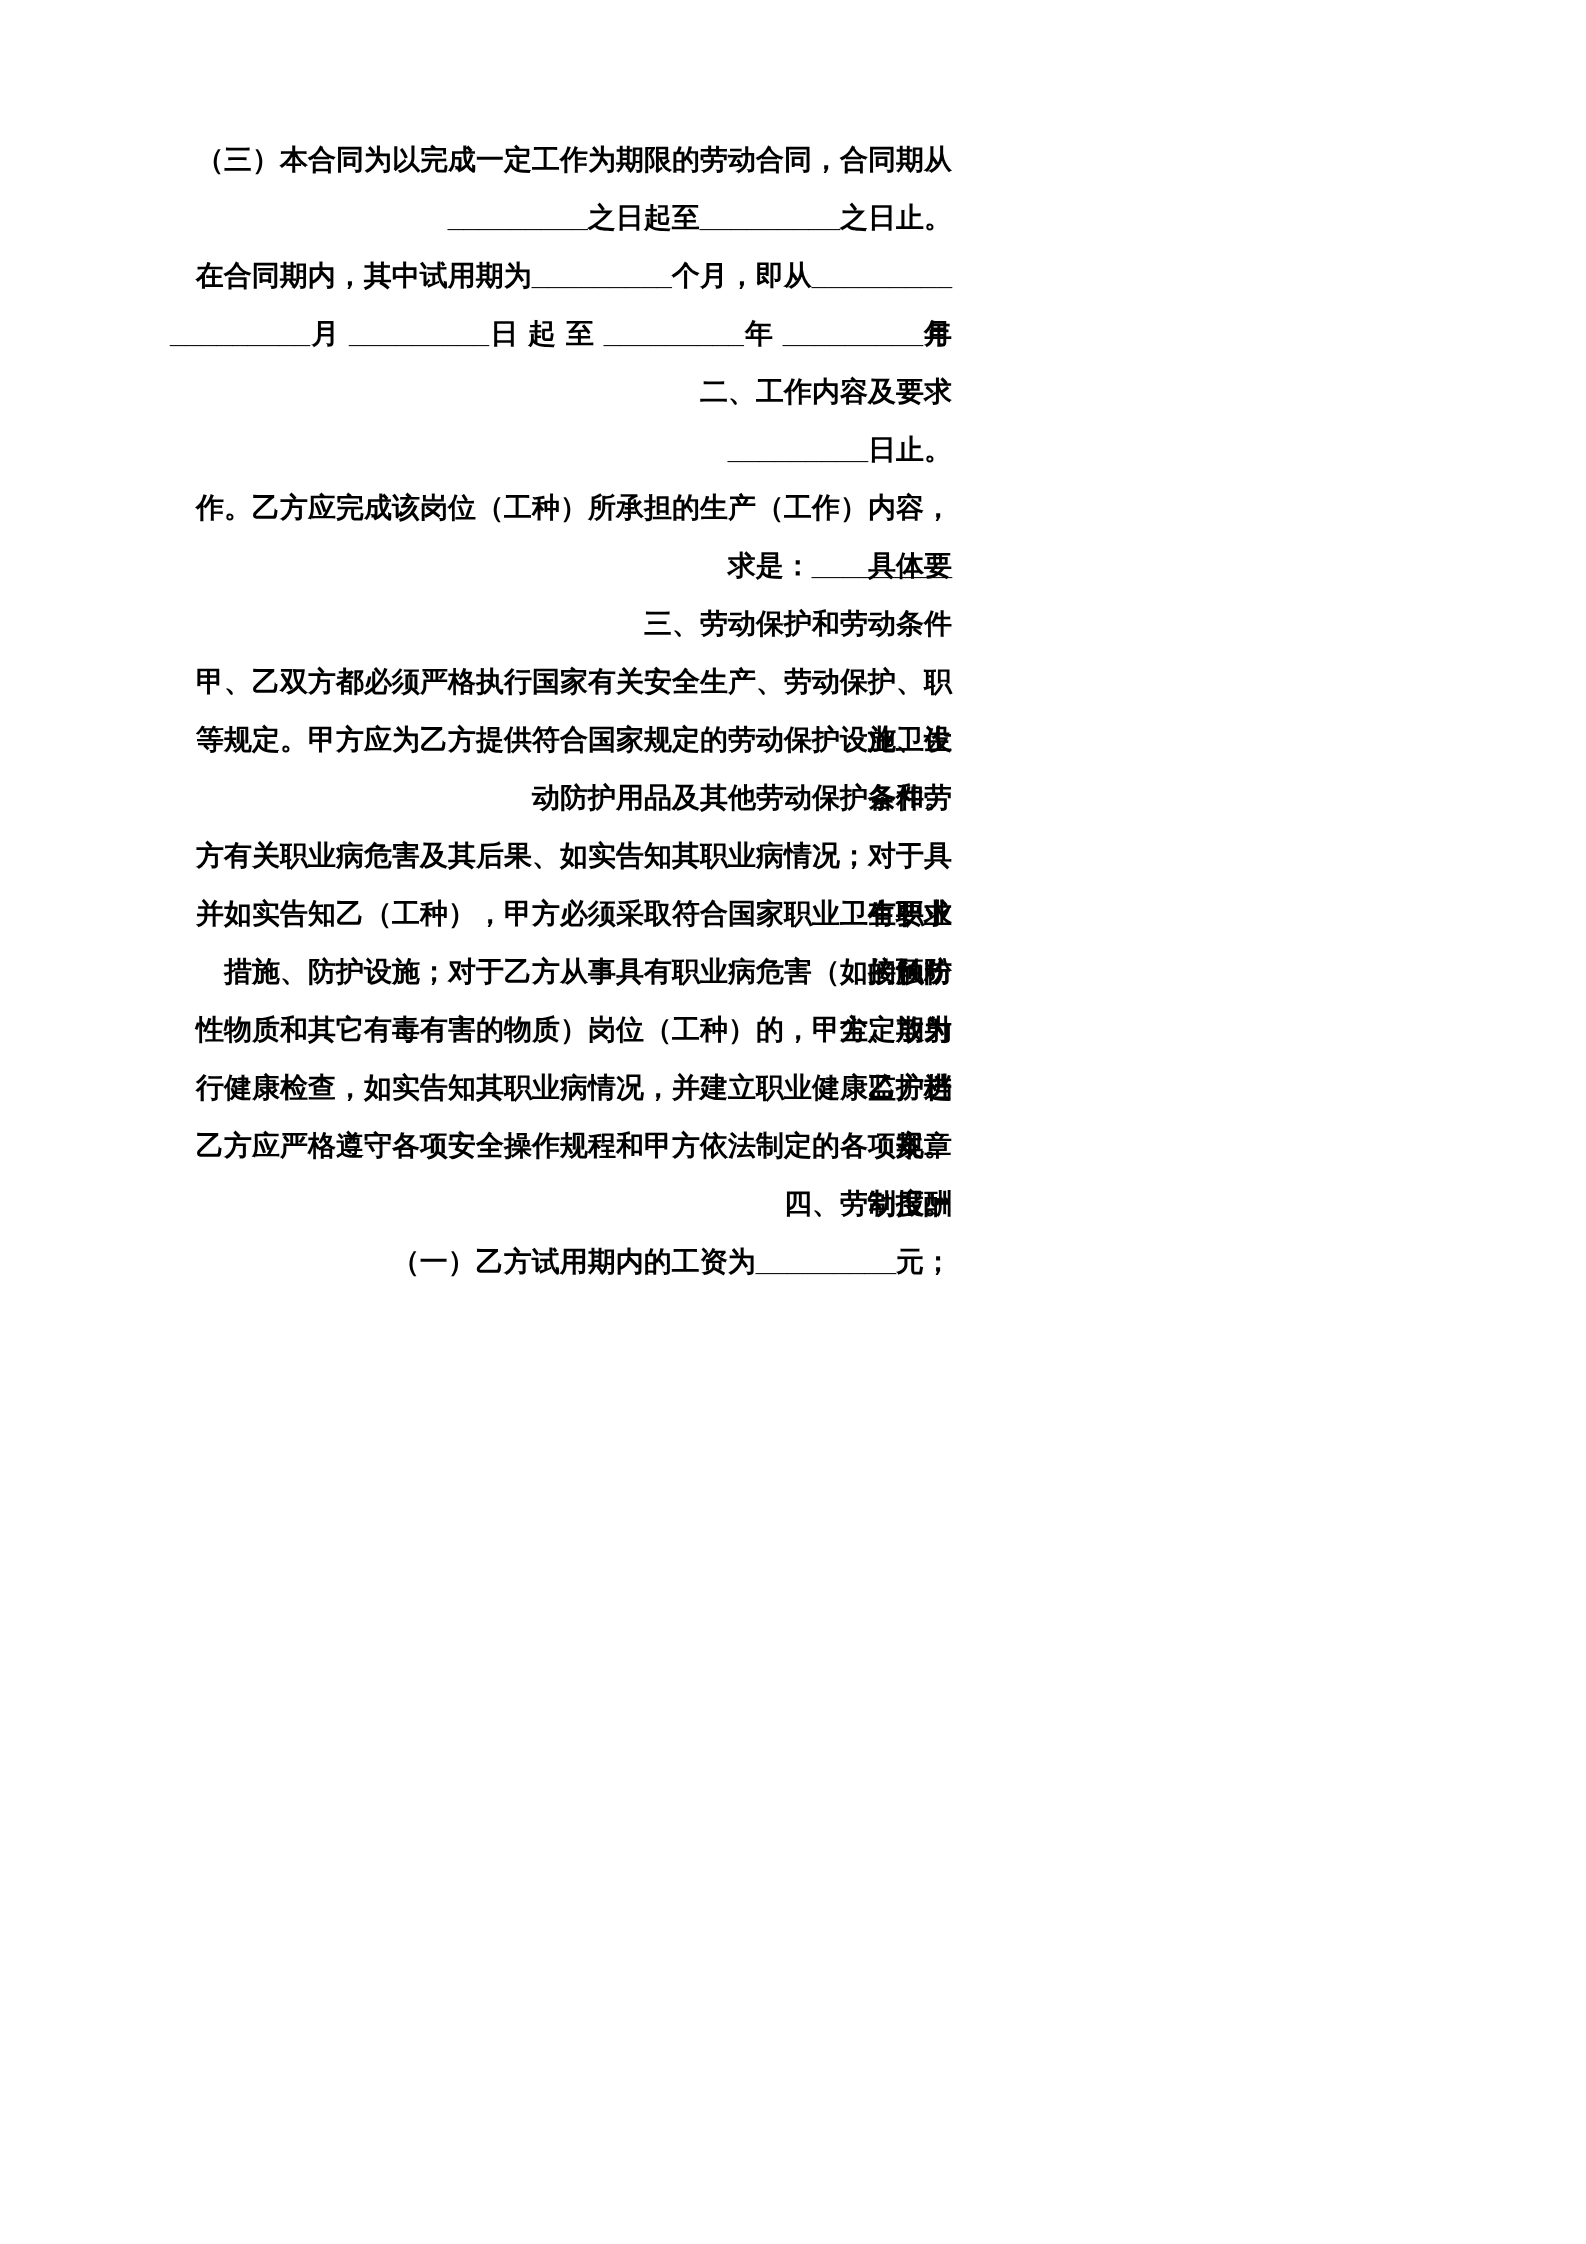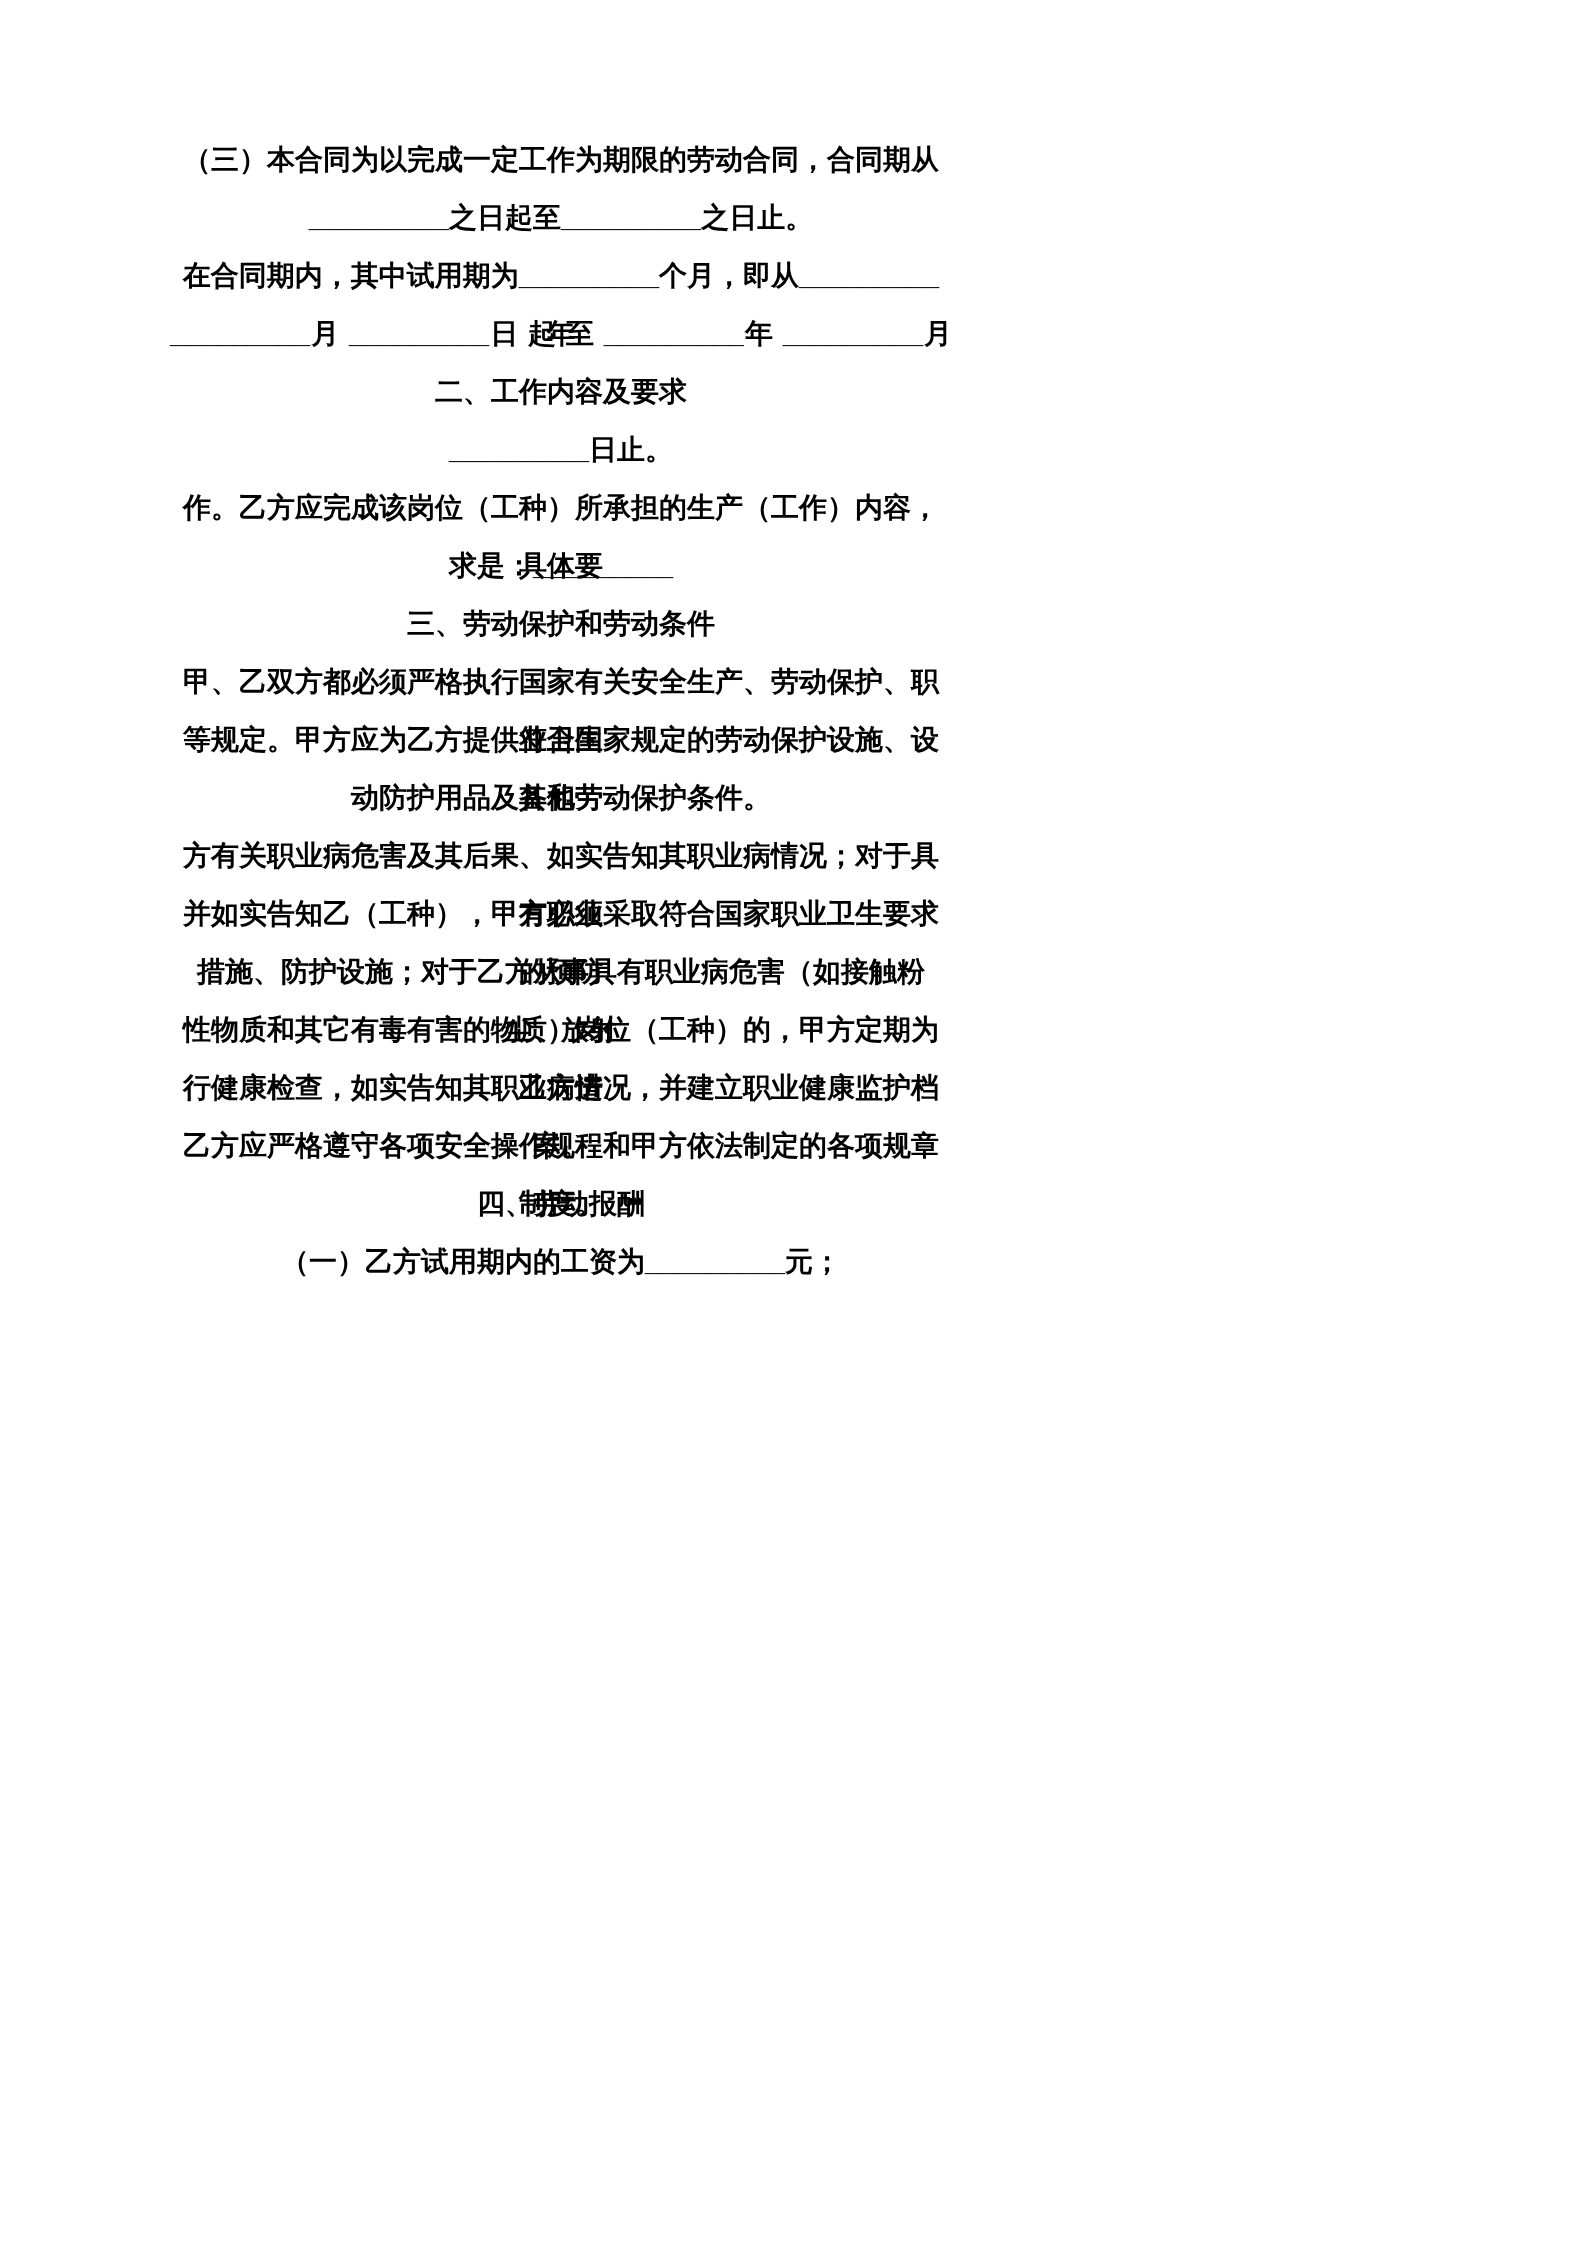--- a/index.html
+++ b/index.html
@@ -29,21 +29,21 @@
     top: 131px;
     width: 782px;
     color: #000000;
     font-weight: 700;
     font-size: 28px;
   }
   .line {
     height: 58px;
     line-height: 58px;
     white-space: pre-wrap;
-    text-align: center;
+    text-align: right;
   }
   .line.justify {
     text-align: justify;
     text-align-last: justify;
   }
 </style>
 </head>
 <body>
 
 <div class="page">

